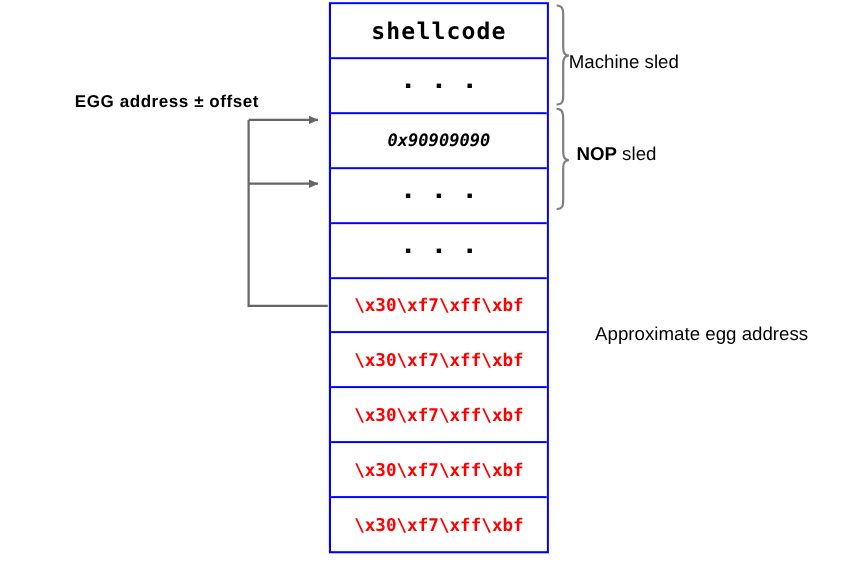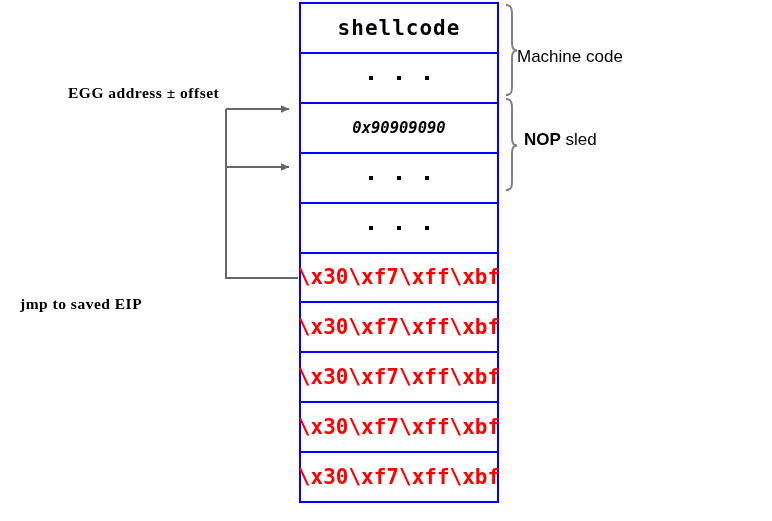--- a/index.html
+++ b/index.html
@@ -54,40 +54,40 @@
   }
   .cell.shellcode .txt {
     font-size: 21px;
     letter-spacing: 1px;
   }
   .cell.hex .txt {
     font-size: 15.5px;
     font-style: italic;
   }
   .cell.red .txt {
-    font-size: 21px;
+    font-size: 16px;
     color: #ff0000;
   }
   
   .dots {
     display: flex;
     align-items: center;
     gap: 24px;
   }
   .dots i {
     display: block;
     width: 4px;
     height: 4px;
     background: #000000;
   }
 
   
   .mono-label {
     position: absolute;
-    font-family: Liberation Serif, serif;
+    font-family: Liberation Sans, sans-serif;
     font-weight: bold;
     font-size: 15.5px;
     color: #000000;
     white-space: pre;
     letter-spacing: 0.5px;
   }
   #label-egg-address {
     left: 68px;
     top: 84px;
   }
@@ -220,20 +220,20 @@
              C512,99 512,104 512,109
              L512,138
              C512,144 514,145 517,145.5
              C514,146 512,147 512,153
              L512,181
              C512,186 512,190 506,190" fill="none" stroke="#808080" stroke-width="2"></path>
   </svg>
 
   <div class="mono-label" id="label-egg-address">EGG address ± offset</div>
 
-  <div class="mono-label" id="label-jmp-eip">jmp to saved EIP</div>
-
-  <div class="sans-label" id="label-machine-code">Machine code</div>
+
+  <div class="sans-label" id="label-machine-code">Machine sled</div>
 
   <div class="sans-label" id="label-nop-sled"><b>NOP</b><span> sled</span></div>
 
+  <div class="sans-label" id="label-approx-egg">Approximate egg address</div>
 
 </div>
 
 </body></html>

